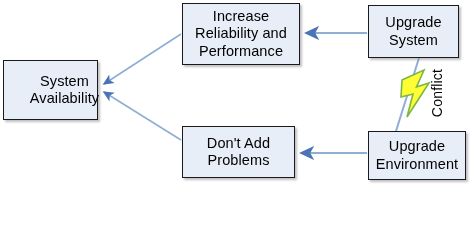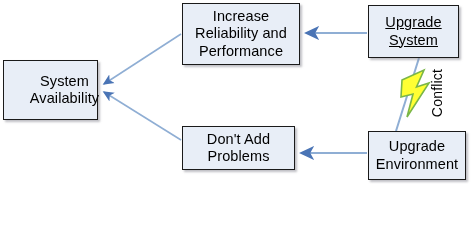--- a/index.html
+++ b/index.html
@@ -44,24 +44,24 @@
     display: block;
     padding: 0 4px;
   }
   #node-system-availability {
     left: 3px; top: 60px; width: 95px; height: 60px; padding-left: 28px;
   }
   #node-increase-reliability {
     left: 182px; top: 3px; width: 118px; height: 62px;
   }
   #node-upgrade-system {
-    left: 368px; top: 5px; width: 91px; height: 53px; text-decoration: underline;
+    left: 368px; top: 5px; width: 91px; height: 53px;
   }
   #node-dont-add-problems {
-    left: 182px; top: 126px; width: 113px; height: 44px;
+    left: 182px; top: 126px; width: 113px; height: 52px;
   }
   #node-stable-environment {
     left: 368px; top: 131px; width: 98px; height: 49px;
   }
   #conflict-label {
     position: absolute;
     left: 426px;
     top: 61px;
     width: 22px;
     height: 64px;

